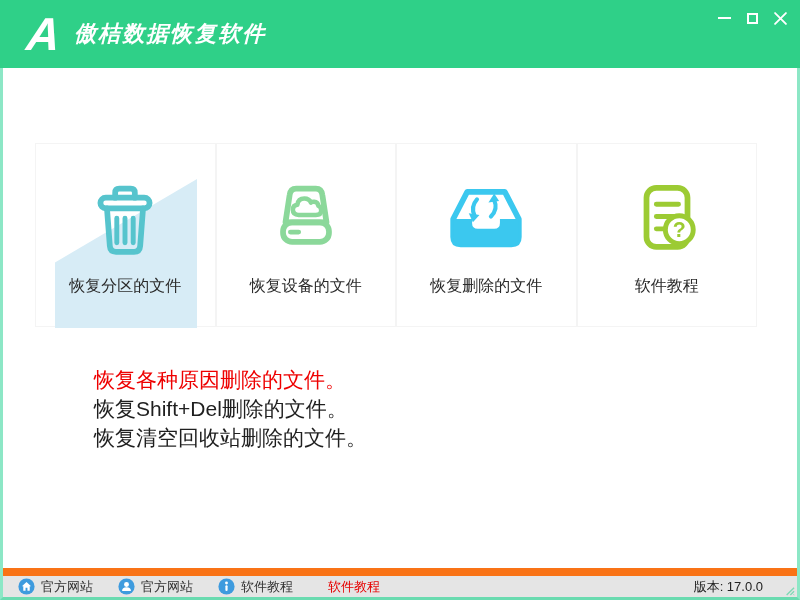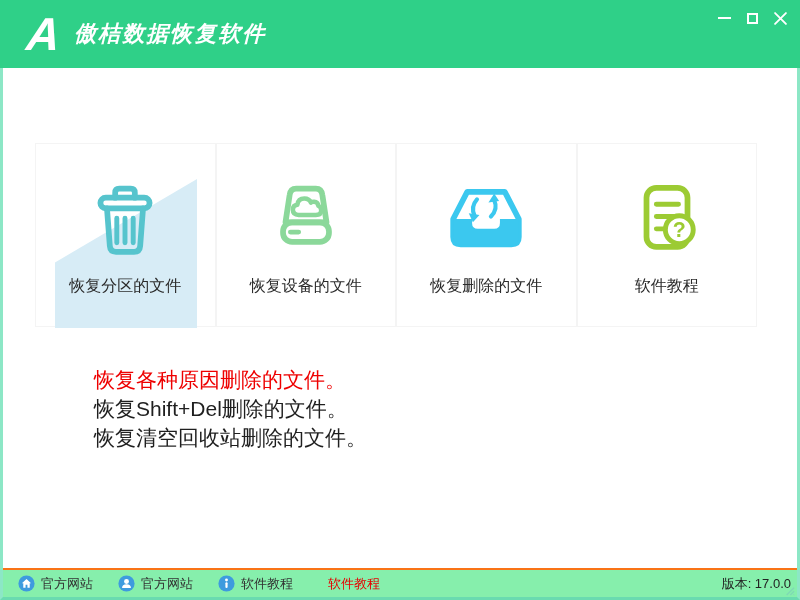--- a/index.html
+++ b/index.html
@@ -62,31 +62,31 @@
     white-space:nowrap;
   }
 
   
   .description { margin:38px 0 0 91px; font-size:21px; color:#1f1f1f; }
   .desc-line { line-height:29px; }
   .desc-line.red { color:#EE0000; }
 
   
   .footer {
-    flex:0 0 29px; background:#86efac; border-top:2px solid #f97316;
+    flex:0 0 29px; background:#e5e5e5; border-top:8px solid #f97316;
     display:flex; align-items:center; padding:0 6px 0 15px; position:relative;text-align:right;
   }
   .footer-link {
     display:flex; align-items:center; gap:6px; margin-right:25px;
     cursor:pointer; font-size:13px; color:#333; white-space:nowrap;
   }
   .footer-link .circle-icon { width:17px; height:17px; display:block; }
   .footer-link.red-link { color:#E60000; margin-left:10px; }
   .footer-spacer { flex:1; }
-  .version { font-size:13px; color:#222; }
+  .version { font-size:13px; color:#222; margin-right:28px; }
   .resize-grip { position:absolute; right:2px; bottom:1px; width:13px; height:13px; cursor:nwse-resize; }
 </style>
 </head>
 <body>
 
 <div class="window">
 
   <div class="titlebar">
     <div class="logo">A</div>
     <div class="app-title">傲桔数据恢复软件</div>

